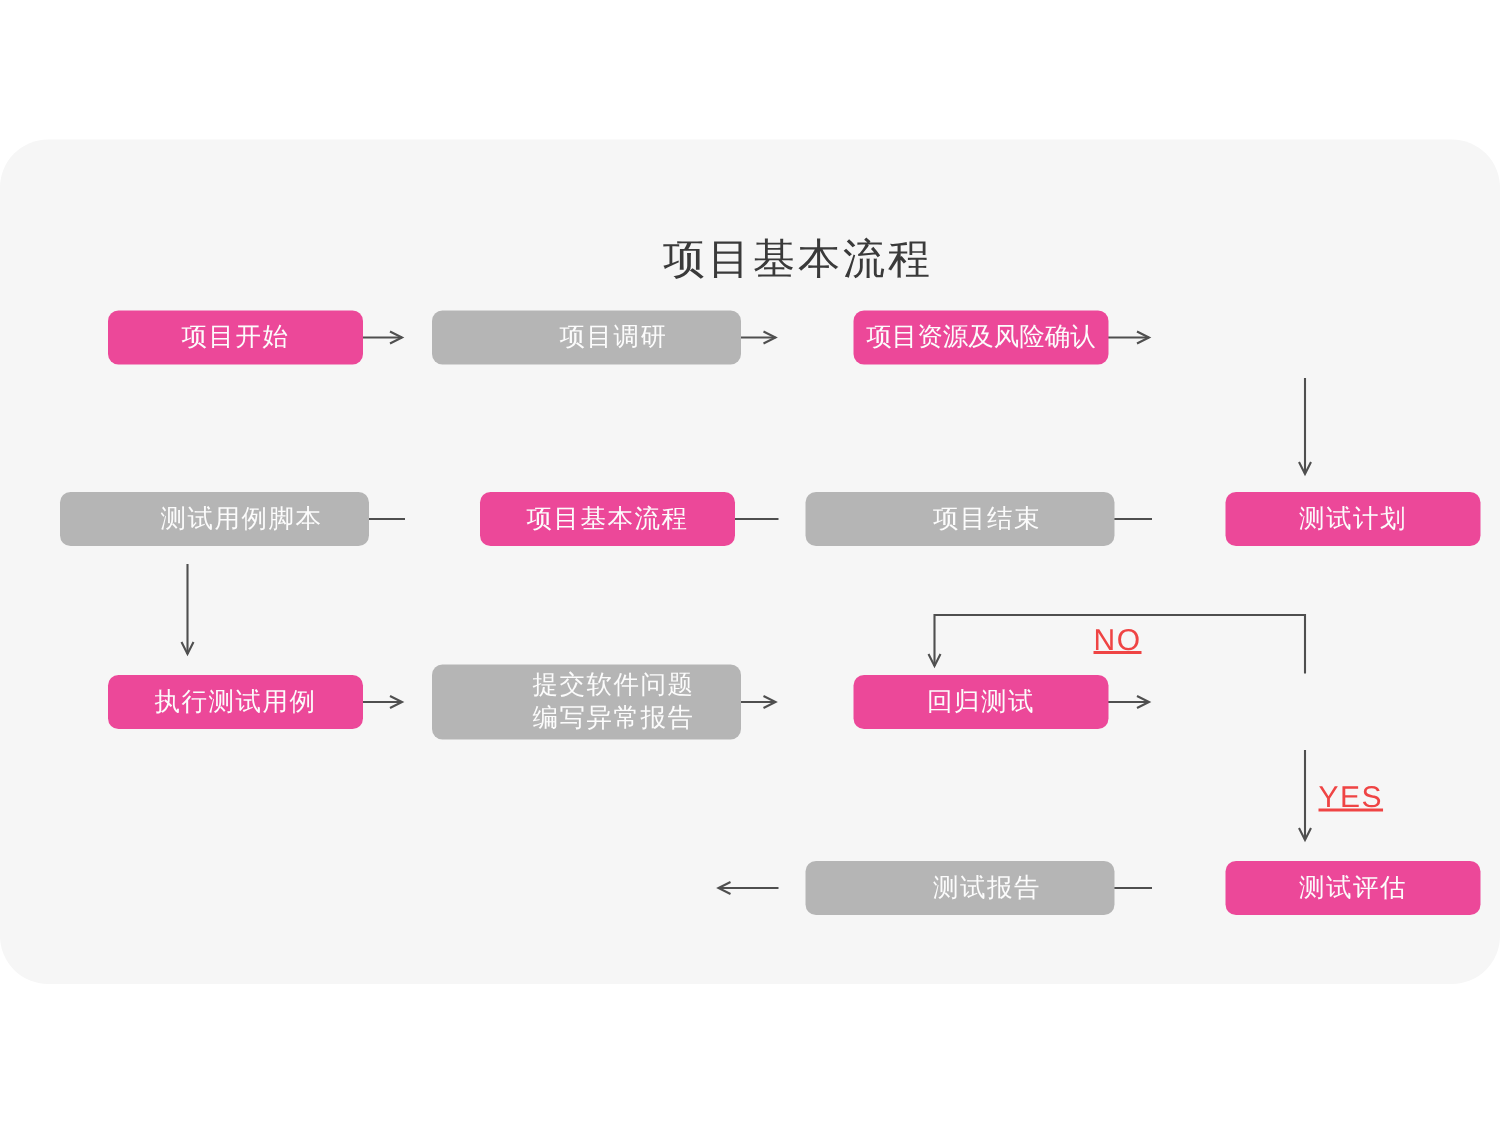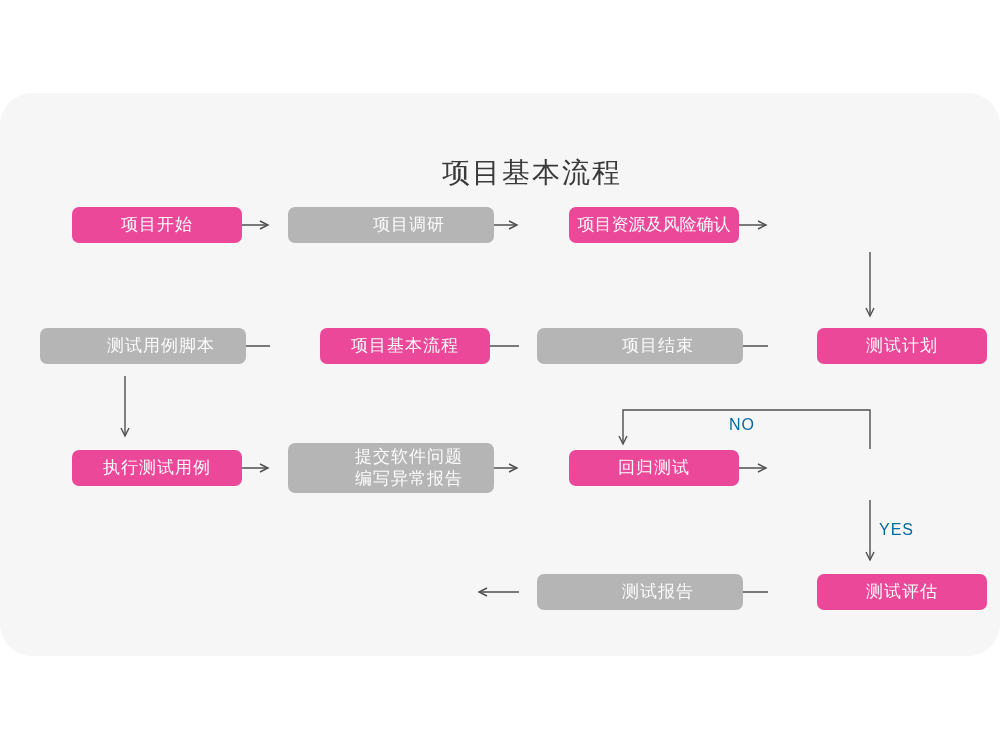--- a/index.html
+++ b/index.html
@@ -43,23 +43,24 @@
   .node .label {
     white-space: pre-line;
     text-align: center;
     line-height: 1.32;
   }
   .node.purple { background: #ec4899; margin-left: 32px; }
   .node.gray   { background: #b5b5b5; padding-left: 36px; }
   .node.tall   { height: 50px; font-family: Liberation Serif, serif; }
   .edge-label {
     position: absolute;
-    font-size: 16px;
-    color: #0369a1;
+    font-size: 20px;
+    color: #ef4444;
     letter-spacing: 1px;
+    text-decoration: underline;
   }
   .connectors {
     position: absolute;
     left: 0; top: 0;
     width: 1000px; height: 750px;
     pointer-events: none;
   }
   .connectors path {
     fill: none;
     stroke: #4f4f4f;

